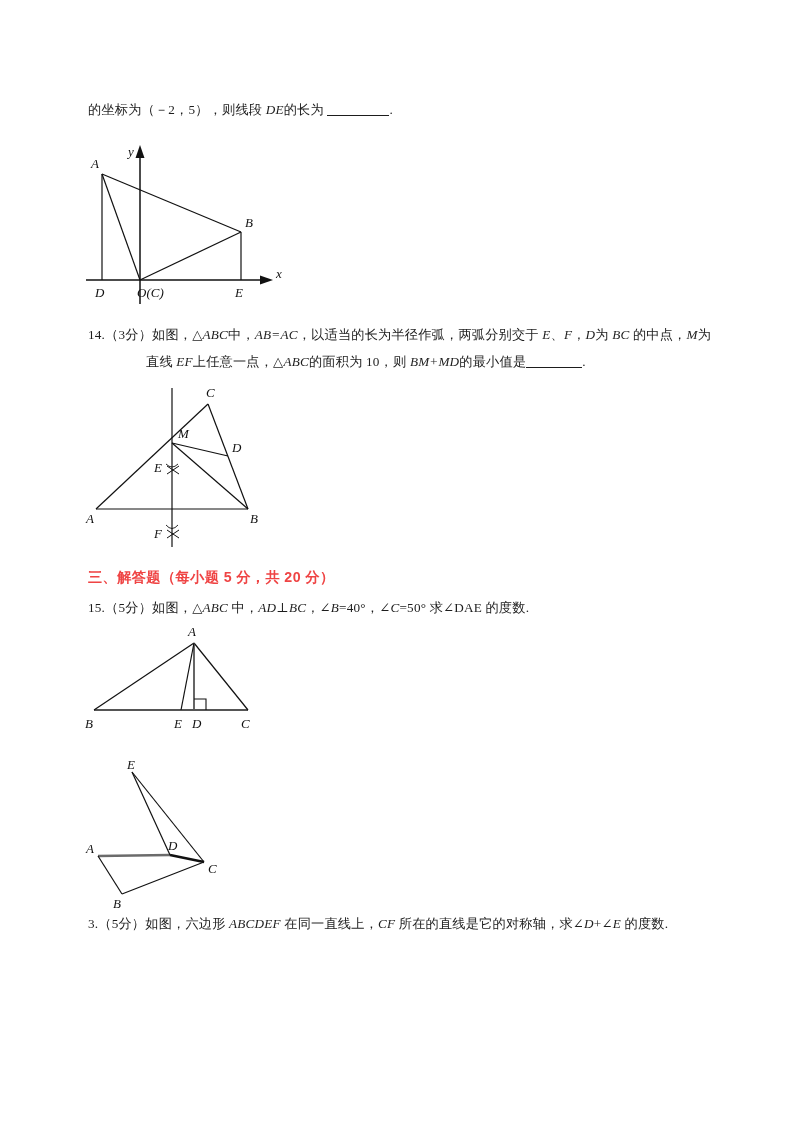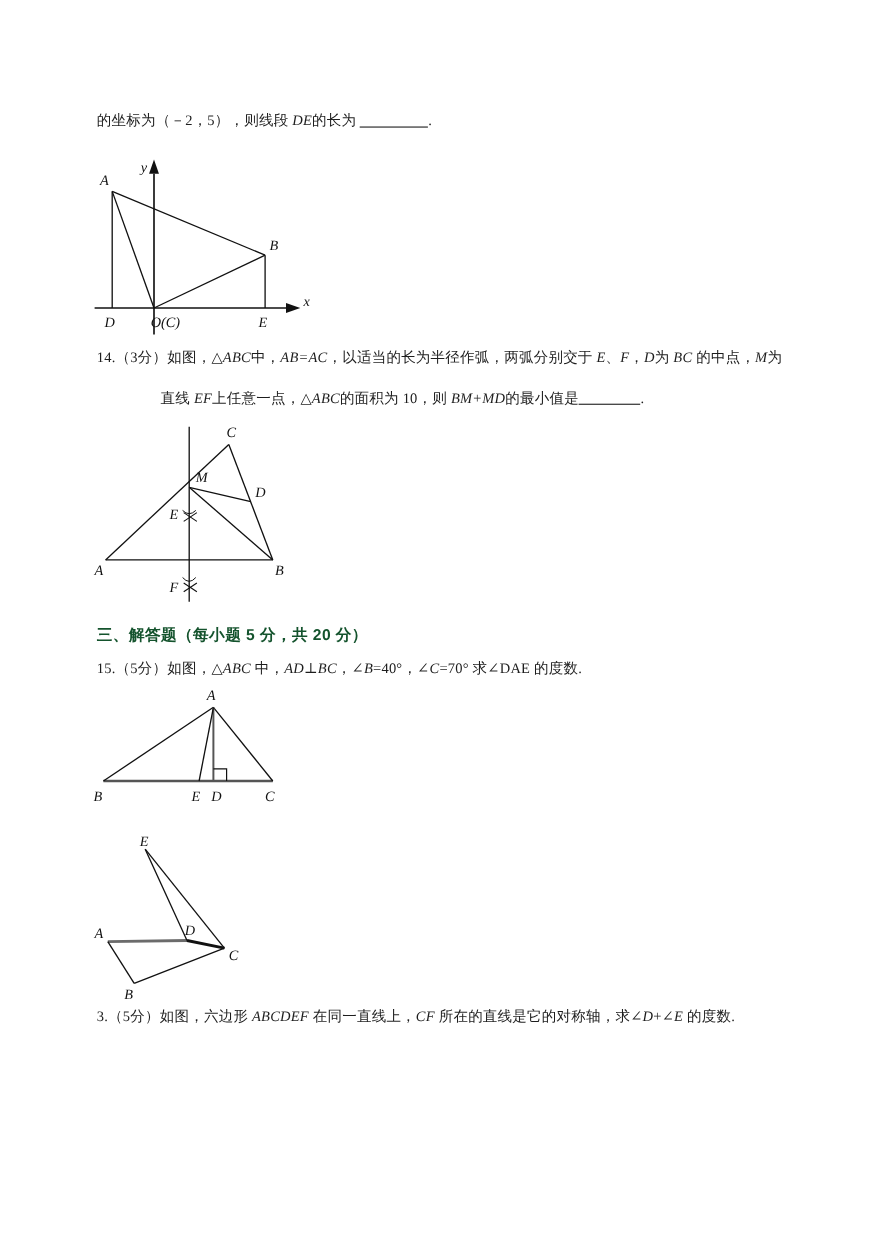--- a/index.html
+++ b/index.html
@@ -45,21 +45,21 @@
     border-bottom: 1.6px solid #1d1d1d;
     vertical-align: -2px;
   }
   .sect-head {
     position: absolute;
     font-size: 14.2px;
     font-weight: bold;
     letter-spacing: 0.4px;
     white-space: nowrap;
     font-family: "Liberation Sans", sans-serif;
-    color: #14532d;
+    color: #ef4444;
   }
   .fig {
     position: absolute;
   }
   .fig svg { display: block; }
   .lbl {
     font-family: "Liberation Serif", "DejaVu Serif", serif;
     font-style: italic;
     font-size: 13px;
     fill: #111;
@@ -97,21 +97,21 @@
       <text class="lbl" x="13" y="36">A</text>
       <text class="lbl" x="167" y="95">B</text>
       <text class="lbl" x="17" y="165">D</text>
       <text class="lbl" x="157" y="165">E</text>
       <text class="lbl" x="59" y="165">O(C)</text>
       <text class="lbl" x="50" y="24">y</text>
       <text class="lbl" x="198" y="146">x</text>
     </svg>
   </div>
 
-  <div class="qline" style="left:88px; top:315px;">
+  <div class="qline" style="left:88px; top:325px;">
     <span>14</span><span>.（3分）如图，△</span><span class="it">ABC</span><span>中，</span><span class="it">AB=AC</span><span>，以适当的长为半径作弧，两弧分别交于 </span><span class="it">E</span><span>、</span><span class="it">F</span><span>，</span><span class="it">D</span><span>为 </span><span class="it">BC</span><span> 的中点，</span><span class="it">M</span><span>为</span>
   </div>
   <div class="qline" style="left:106px; top:352px;margin-left:40px;">
     <span>直线 </span><span class="it">EF</span><span>上任意一点，△</span><span class="it">ABC</span><span>的面积为 10，则 </span><span class="it">BM+MD</span><span>的最小值是</span><span class="blank-sm"></span><span>.</span>
   </div>
 
   <div class="fig" style="left:82px; top:382px;">
     <svg width="210" height="170" viewBox="0 0 210 170">
 
       <line x1="14" y1="127" x2="166" y2="127" stroke="#111" stroke-width="1.2"></line>
@@ -137,21 +137,21 @@
       <text class="lbl" x="150" y="70">D</text>
       <text class="lbl" x="72" y="90">E</text>
       <text class="lbl" x="72" y="156">F</text>
       <text class="lbl" x="96" y="56">M</text>
     </svg>
   </div>
 
   <div class="sect-head" style="left:88px; top:568px;">三、解答题（每小题 5 分，共 20 分）</div>
 
   <div class="qline" style="left:88px; top:598px;">
-    <span>15</span><span>.（5分）如图，△</span><span class="it">ABC</span><span> 中，</span><span class="it">AD⊥BC</span><span>，∠</span><span class="it">B</span><span>=40°，∠</span><span class="it">C</span><span>=70°  求∠DAE 的度数.</span>
+    <span>15</span><span>.（5分）如图，△</span><span class="it">ABC</span><span> 中，</span><span class="it">AD⊥BC</span><span>，∠</span><span class="it">B</span><span>=40°，∠</span><span class="it">C</span><span>=50°  求∠DAE 的度数.</span>
   </div>
 
   <div class="fig" style="left:82px; top:622px;">
     <svg width="190" height="112" viewBox="0 0 190 112">
 
       <line x1="12" y1="88" x2="166" y2="88" stroke="#555" stroke-width="2.2"></line>
 
       <line x1="12" y1="88" x2="112" y2="21" stroke="#111" stroke-width="1.2"></line>
       <line x1="112" y1="21" x2="166" y2="88" stroke="#111" stroke-width="1.2"></line>
 

